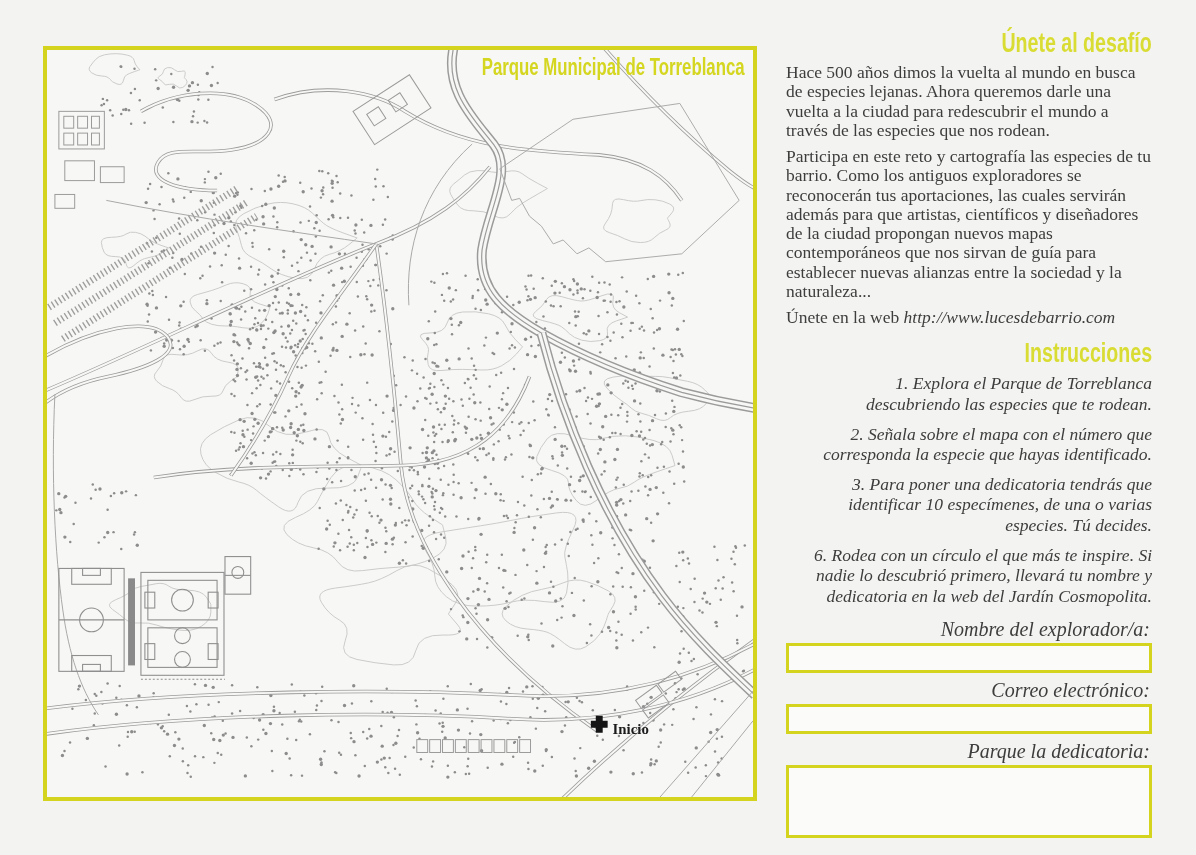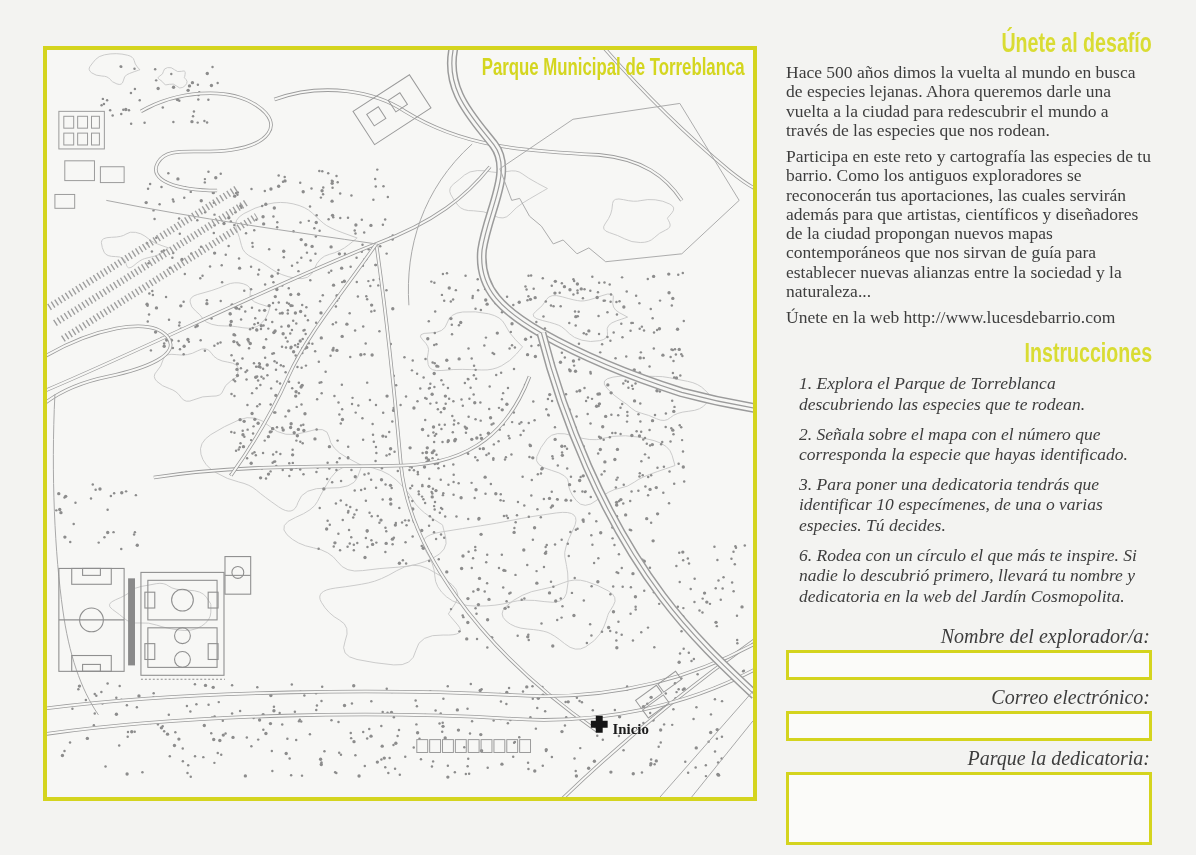--- a/index.html
+++ b/index.html
@@ -31,24 +31,24 @@
     position:absolute;left:786px;top:29px;width:366px;
   }
   h1,h2{
     font-family:"Liberation Sans","DejaVu Sans",sans-serif;
     font-weight:bold;color:#d9dc33;
     text-align:right;margin:0 0 6px 0;line-height:1;
     font-size:28px;white-space:nowrap;
   }
   h2{margin-top:12px;text-align:right;}
   .col p{margin:0 0 7px 0;font-size:17.5px;line-height:1.1;}
-  .weburl{}
+  .weburl{font-style:italic;}
   .webline{margin-bottom:4px;}
-  .instr p{font-style:italic;margin:0 0 9px 13px;line-height:1.18;}
-  .form{margin-top:18px;}
+  .instr p{font-style:italic;margin:0 0 9px 13px;line-height:1.18;text-align:right;}
+  .form{margin-top:11px;}
   .form label{
     display:block;text-align:right;font-style:italic;font-size:20px;
     line-height:1.1;margin:4px 2px 3px 0;color:#3d3d3d;
   }
   .form input{
     display:block;width:100%;box-sizing:border-box;height:30px;
     border:3px solid #d4d41e;background:#fbfbf9;margin:0 0 6px 0;
     font-family:inherit;font-size:16px;padding:2px 6px;outline:none;
   }
   .form textarea{

